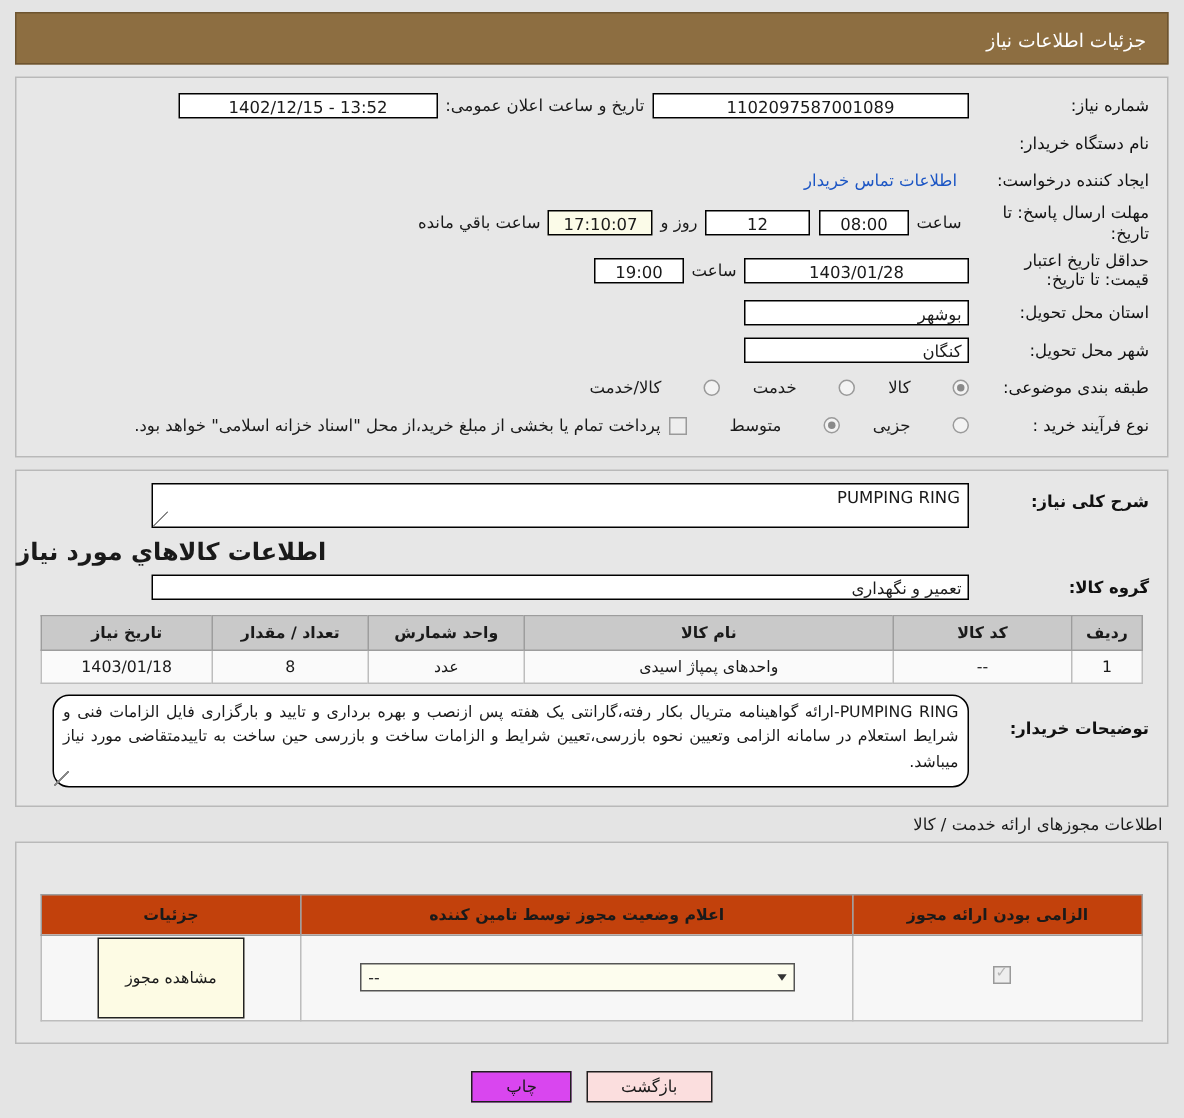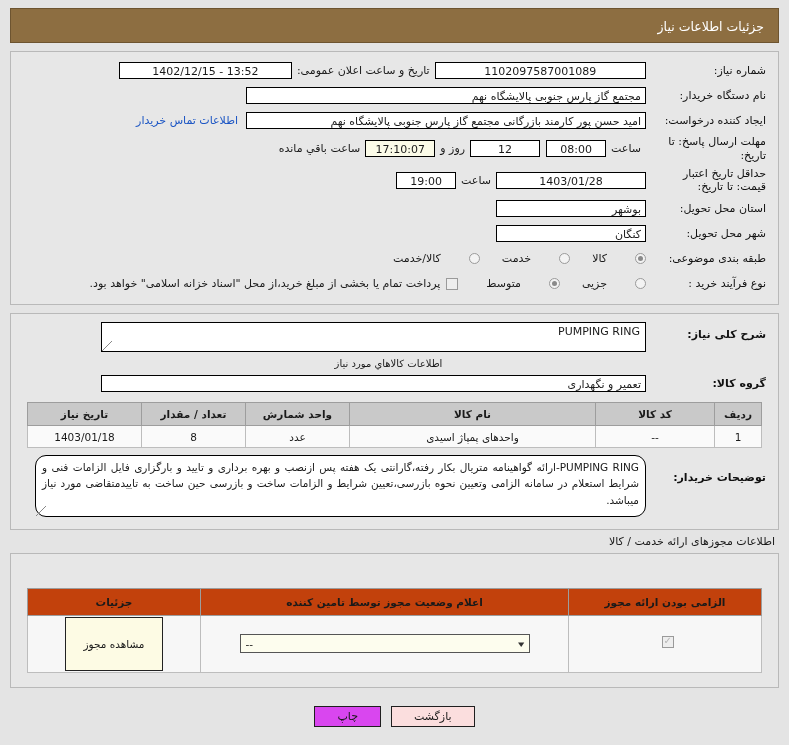--- a/index.html
+++ b/index.html
@@ -152,24 +152,24 @@
     position: absolute;
     font-size: 10px;
     color: #b5b5b5;
     top: -2px; right: 1px;
     line-height: 12px;
   }
   .note-text { font-size: 11px; }
 
   
   .section-head {
-    font-weight: normal;
-    font-size: 10px;
+    font-weight: bold;
+    font-size: 16px;
     padding: 4px 12px 2px 0;
-    text-align: center;
+    text-align: left;
   }
   .desc-field {
     border: 1px solid #000;
     background: #fff;
     height: 30px;
     box-sizing: border-box;
     font-size: 11px;
     padding: 2px 5px;
     text-align: right;
     position: relative;
@@ -322,27 +322,25 @@
       <div class="lbl">شماره نیاز:</div>
       <div class="fld w-220 ltr-center">1102097587001089</div>
       <div style="flex:1"></div>
       <div class="mini-lbl">تاریخ و ساعت اعلان عمومی:</div>
       <div class="fld w-180 ltr-center">1402/12/15 - 13:52</div>
       <div style="width:100px"></div>
     </div>
 
     <div class="row">
       <div class="lbl">نام دستگاه خریدار:</div>
-      <div class="fld w-400 rtl-text">مجتمع گاز پارس جنوبی  پالایشگاه نهم</div>
       <div style="flex:1"></div>
     </div>
 
     <div class="row">
       <div class="lbl">ایجاد کننده درخواست:</div>
-      <div class="fld w-400 rtl-text">امید حسن پور کارمند بازرگانی مجتمع گاز پارس جنوبی  پالایشگاه نهم</div>
       <a class="link">اطلاعات تماس خریدار</a>
       <div style="flex:1"></div>
     </div>
 
     <div class="row">
       <div class="lbl">مهلت ارسال پاسخ: تا تاریخ:</div>
       <div class="mini-lbl">ساعت</div>
       <div class="fld w-60 ltr-center">08:00</div>
       <div class="gap"></div>
       <div class="fld w-70 ltr-center">12</div>

